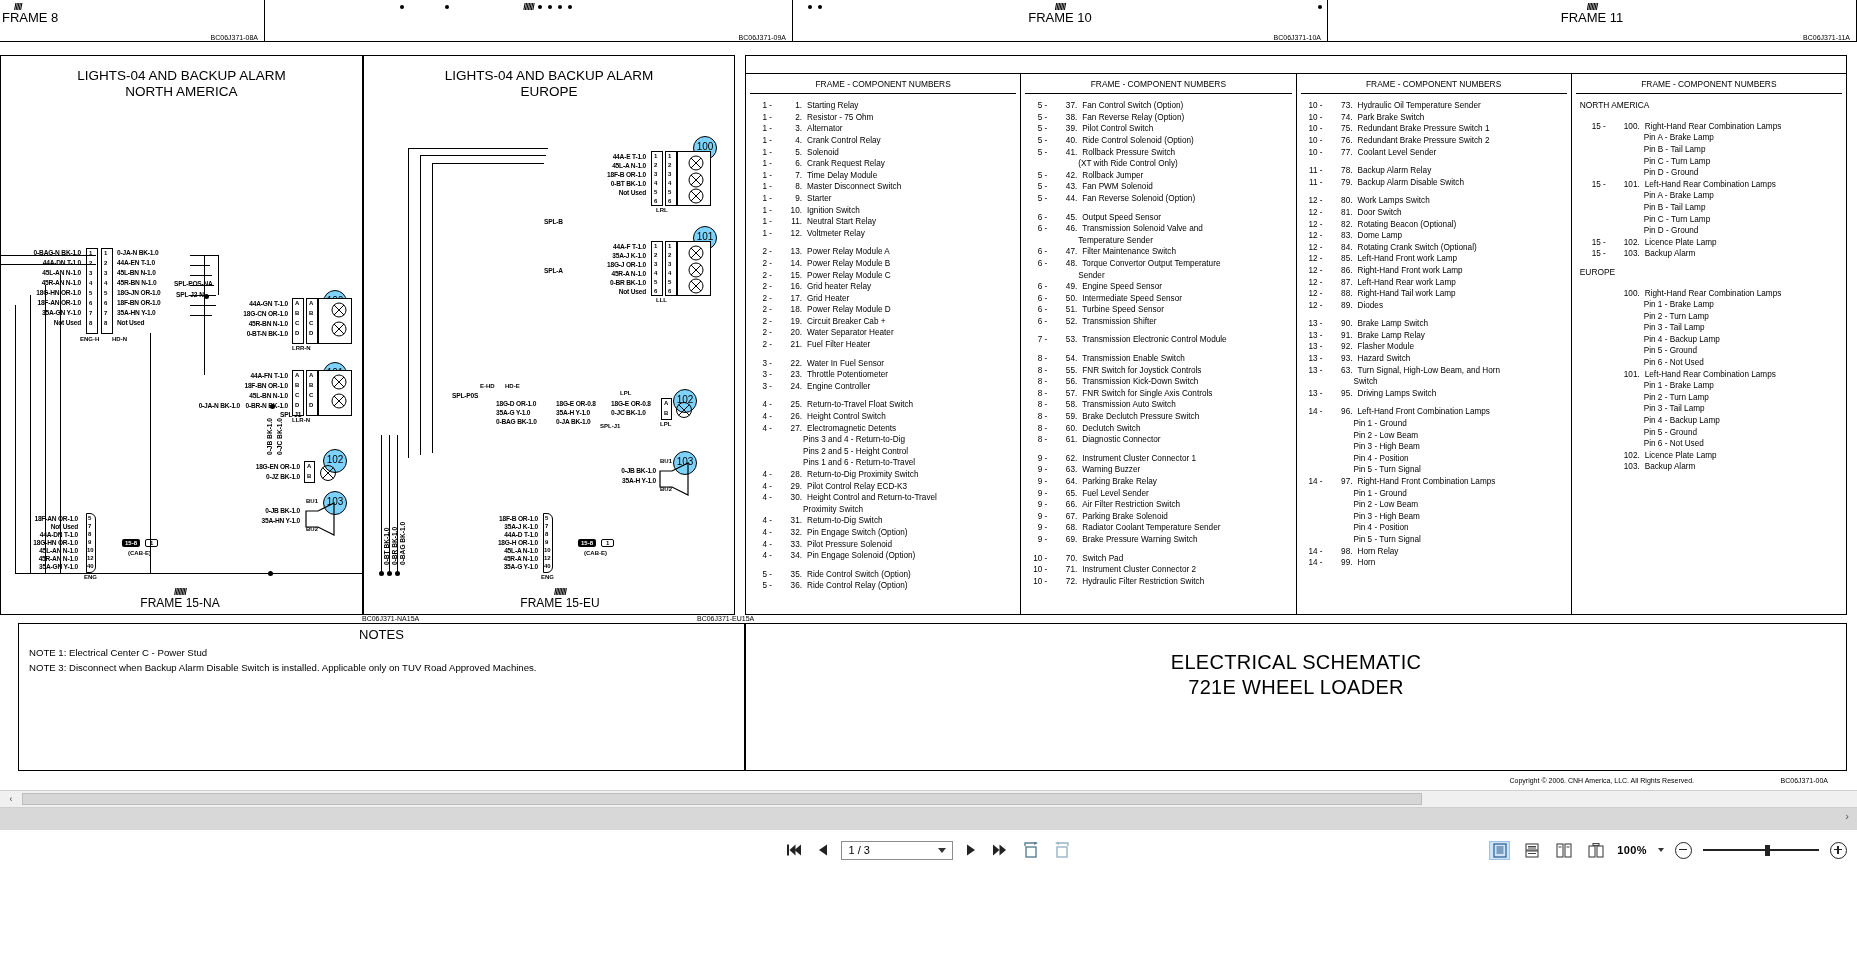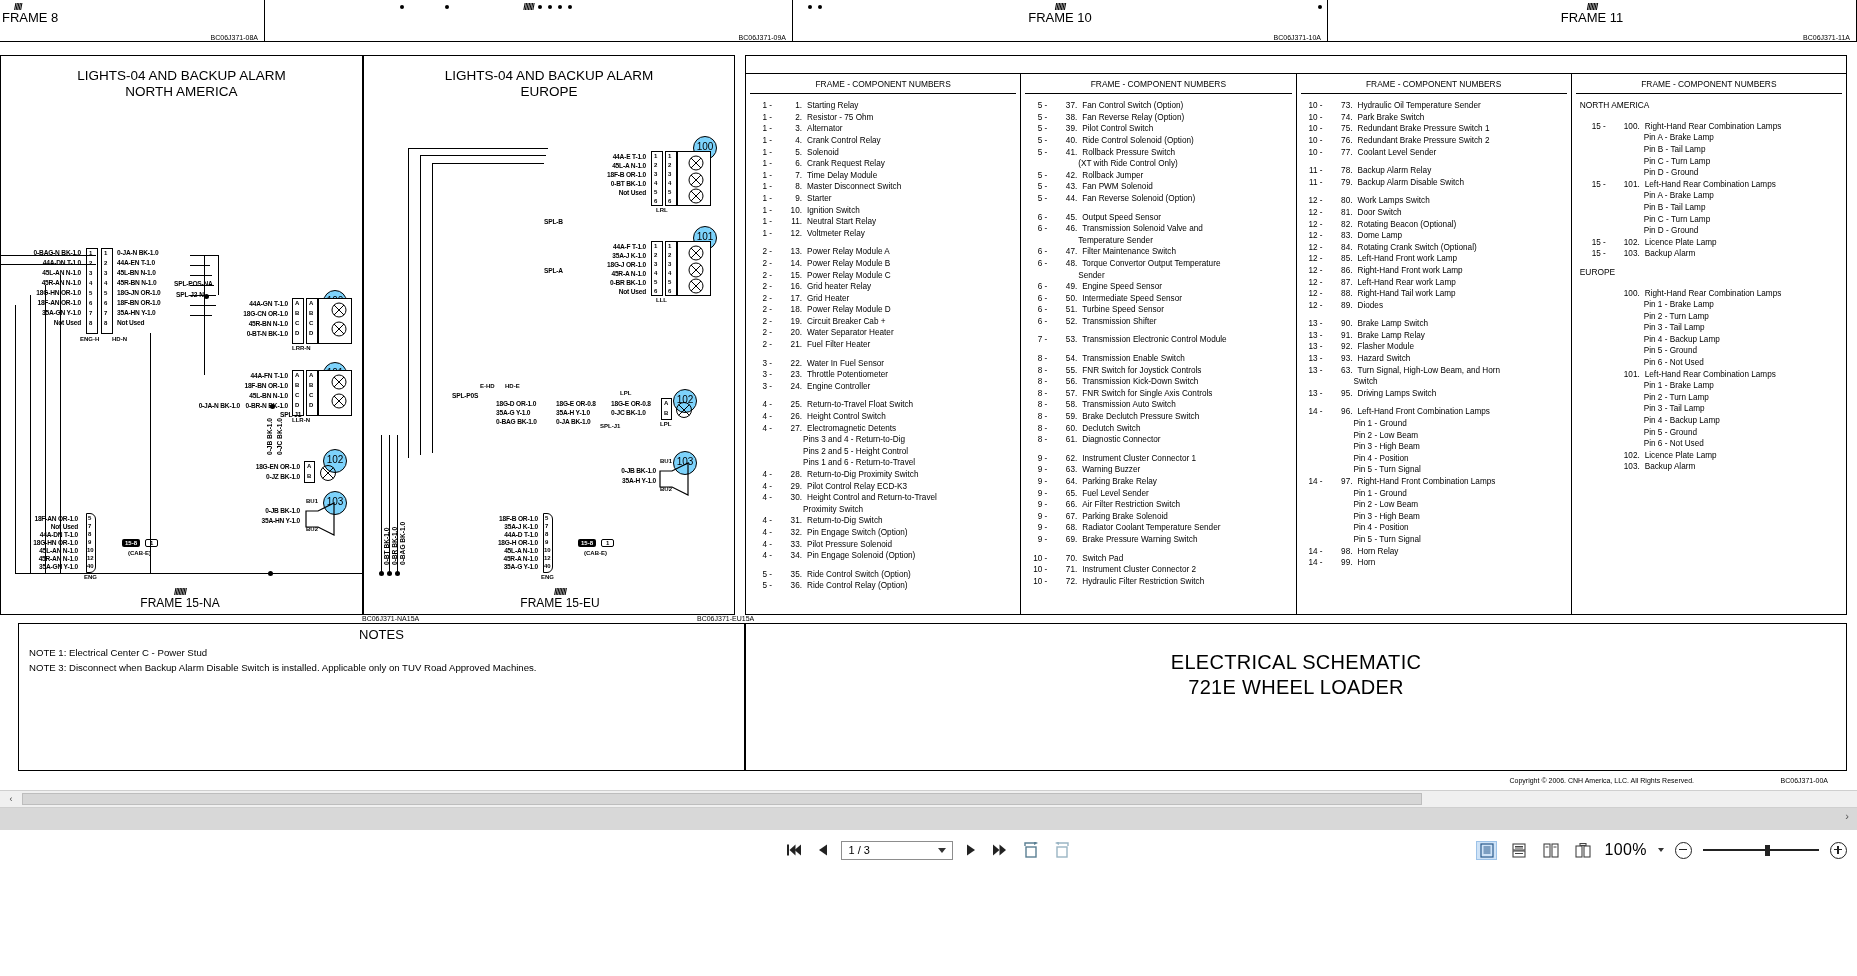--- a/index.html
+++ b/index.html
@@ -102,21 +102,21 @@
   .tb-grey{position:absolute;left:0;top:0;width:1857px;height:22px;background:#d8d8d8;}
   .tb-center{position:absolute;left:0;top:22px;width:1857px;height:40px;display:flex;align-items:center;justify-content:center;gap:9px;}
   .tb-ic{display:flex;align-items:center;justify-content:center;color:#222;cursor:default;}
   .pagebox{width:112px;height:19px;border:1px solid #8d8d8d;background:#fff;display:flex;align-items:center;
      box-sizing:border-box;font-size:11px;padding-left:7px;position:relative;}
   .pagebox .caret{position:absolute;right:6px;top:6px;width:0;height:0;border-left:4px solid transparent;
      border-right:4px solid transparent;border-top:5px solid #333;}
   .tb-right{position:absolute;right:10px;top:22px;height:40px;display:flex;align-items:center;gap:11px;}
   .viewbtn{width:21px;height:19px;display:flex;align-items:center;justify-content:center;}
   .viewbtn.sel{background:#cfe3f7;border:1px solid #9cc2e8;box-sizing:border-box;}
-  .zoomtxt{font-size:16px;letter-spacing:0.4px;}
+  .zoomtxt{font-size:11px;letter-spacing:0.4px;font-weight:bold;}
   .zslider{position:relative;width:116px;height:14px;display:flex;align-items:center;}
   .zslider .track{position:absolute;left:0;right:0;top:6px;height:2px;background:#222;}
   .zslider .knob{position:absolute;left:62px;top:2px;width:5px;height:11px;background:#222;}
   .circ{width:15px;height:15px;border:1.3px solid #222;border-radius:50%;position:relative;}
   .circ::before{content:"";position:absolute;left:3px;top:6px;width:8px;height:1.5px;background:#222;}
   .circ.plus::after{content:"";position:absolute;left:6.2px;top:3px;width:1.5px;height:8px;background:#222;}
   .tb-chev{position:absolute;right:8px;top:2px;font-size:11px;color:#555;}
   .mini-caret{width:0;height:0;border-left:3.5px solid transparent;border-right:3.5px solid transparent;border-top:4.5px solid #333;}
 </style>
 </head>

